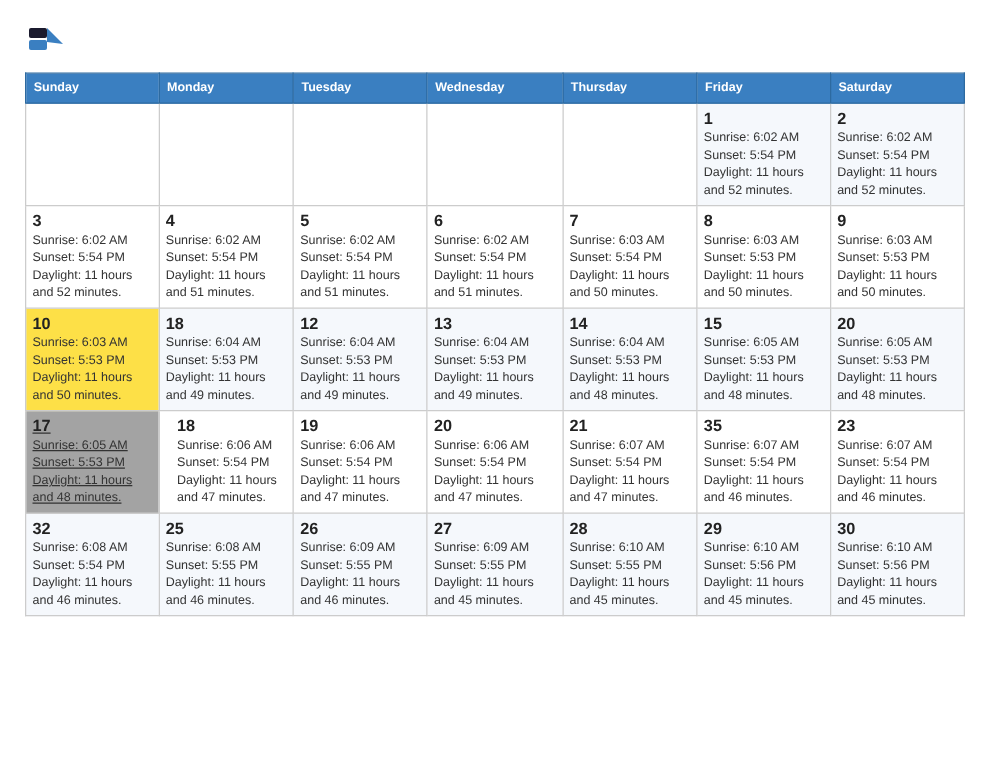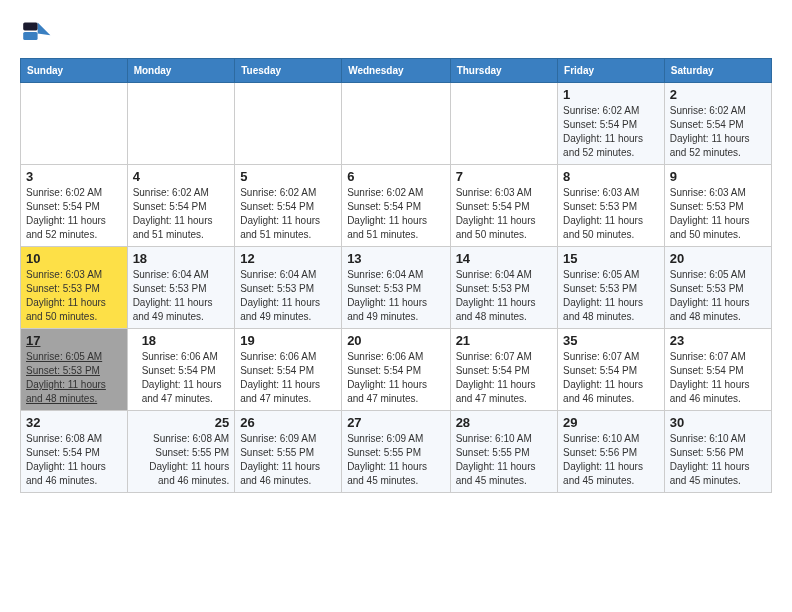--- a/index.html
+++ b/index.html
@@ -283,21 +283,21 @@
 Daylight: 11 hours and 46 minutes.</div>
           </td>
         </tr>
         <tr>
           <td style="background: rgb(245, 248, 252);">
             <span class="day-num">32</span>
             <div class="day-info" style="white-space: pre-line;">Sunrise: 6:08 AM
 Sunset: 5:54 PM
 Daylight: 11 hours and 46 minutes.</div>
           </td>
-          <td style="background: rgb(245, 248, 252); text-align: right;">
+          <td style="background: rgb(245, 248, 252);">
             <span class="day-num">25</span>
             <div class="day-info" style="white-space: pre-line;">Sunrise: 6:08 AM
 Sunset: 5:55 PM
 Daylight: 11 hours and 46 minutes.</div>
           </td>
           <td style="background: rgb(245, 248, 252);">
             <span class="day-num">26</span>
             <div class="day-info" style="white-space: pre-line;">Sunrise: 6:09 AM
 Sunset: 5:55 PM
 Daylight: 11 hours and 46 minutes.</div>

